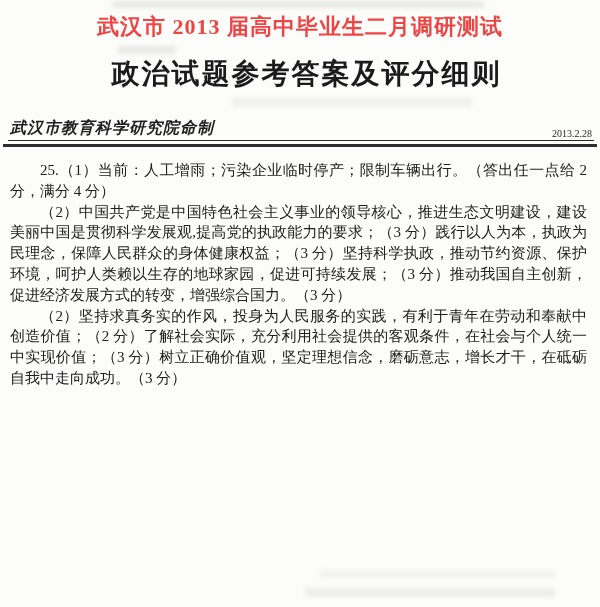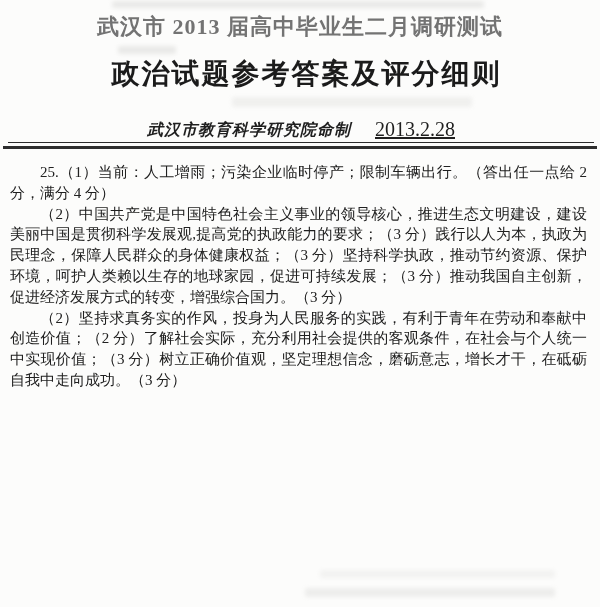--- a/index.html
+++ b/index.html
@@ -28,49 +28,48 @@
   .a3 { left: 232px; top: 97px; width: 240px; height: 10px; opacity: 0.18; }
   .a4 { left: 305px; top: 588px; width: 250px; height: 9px; opacity: 0.22; }
   .a5 { left: 320px; top: 570px; width: 235px; height: 8px; opacity: 0.14; }
 
   .title1 {
     margin: 12px 0 0 0;
     text-align: center;
     font-size: 22px;
     font-weight: 700;
     letter-spacing: 1px;
-    color: #737373;
+    color: #ef4444;
   }
   .title2 {
     margin: 13px 0 0 0;
     text-align: center;
     font-size: 28px;
     font-weight: 700;
     letter-spacing: 2px;
     color: #1b1b1b;
     padding-left: 13px;
   }
   .meta-row {
     display: flex;
-    justify-content: center;
+    justify-content: space-between;
     align-items: flex-end;
     margin: 25px 6px 0 8px;
     padding: 0 2px 1px 2px;
     border-bottom: 1.5px solid #2c2c2c;
     gap: 24px;
   }
   .issuer {
     font-size: 16px;
     font-weight: 700;
     font-style: italic;
     letter-spacing: 1px;
   }
   .date {
-    font-size: 20px;
-    text-decoration: underline;
+    font-size: 10px;
   }
   .rule-thick {
     height: 3px;
     background: #2e2e2e;
     margin: 3px 3px 0 3px;
   }
   .body-text {
     margin: 13px 13px 0 10px;
     font-size: 15px;
     line-height: 20.8px;

